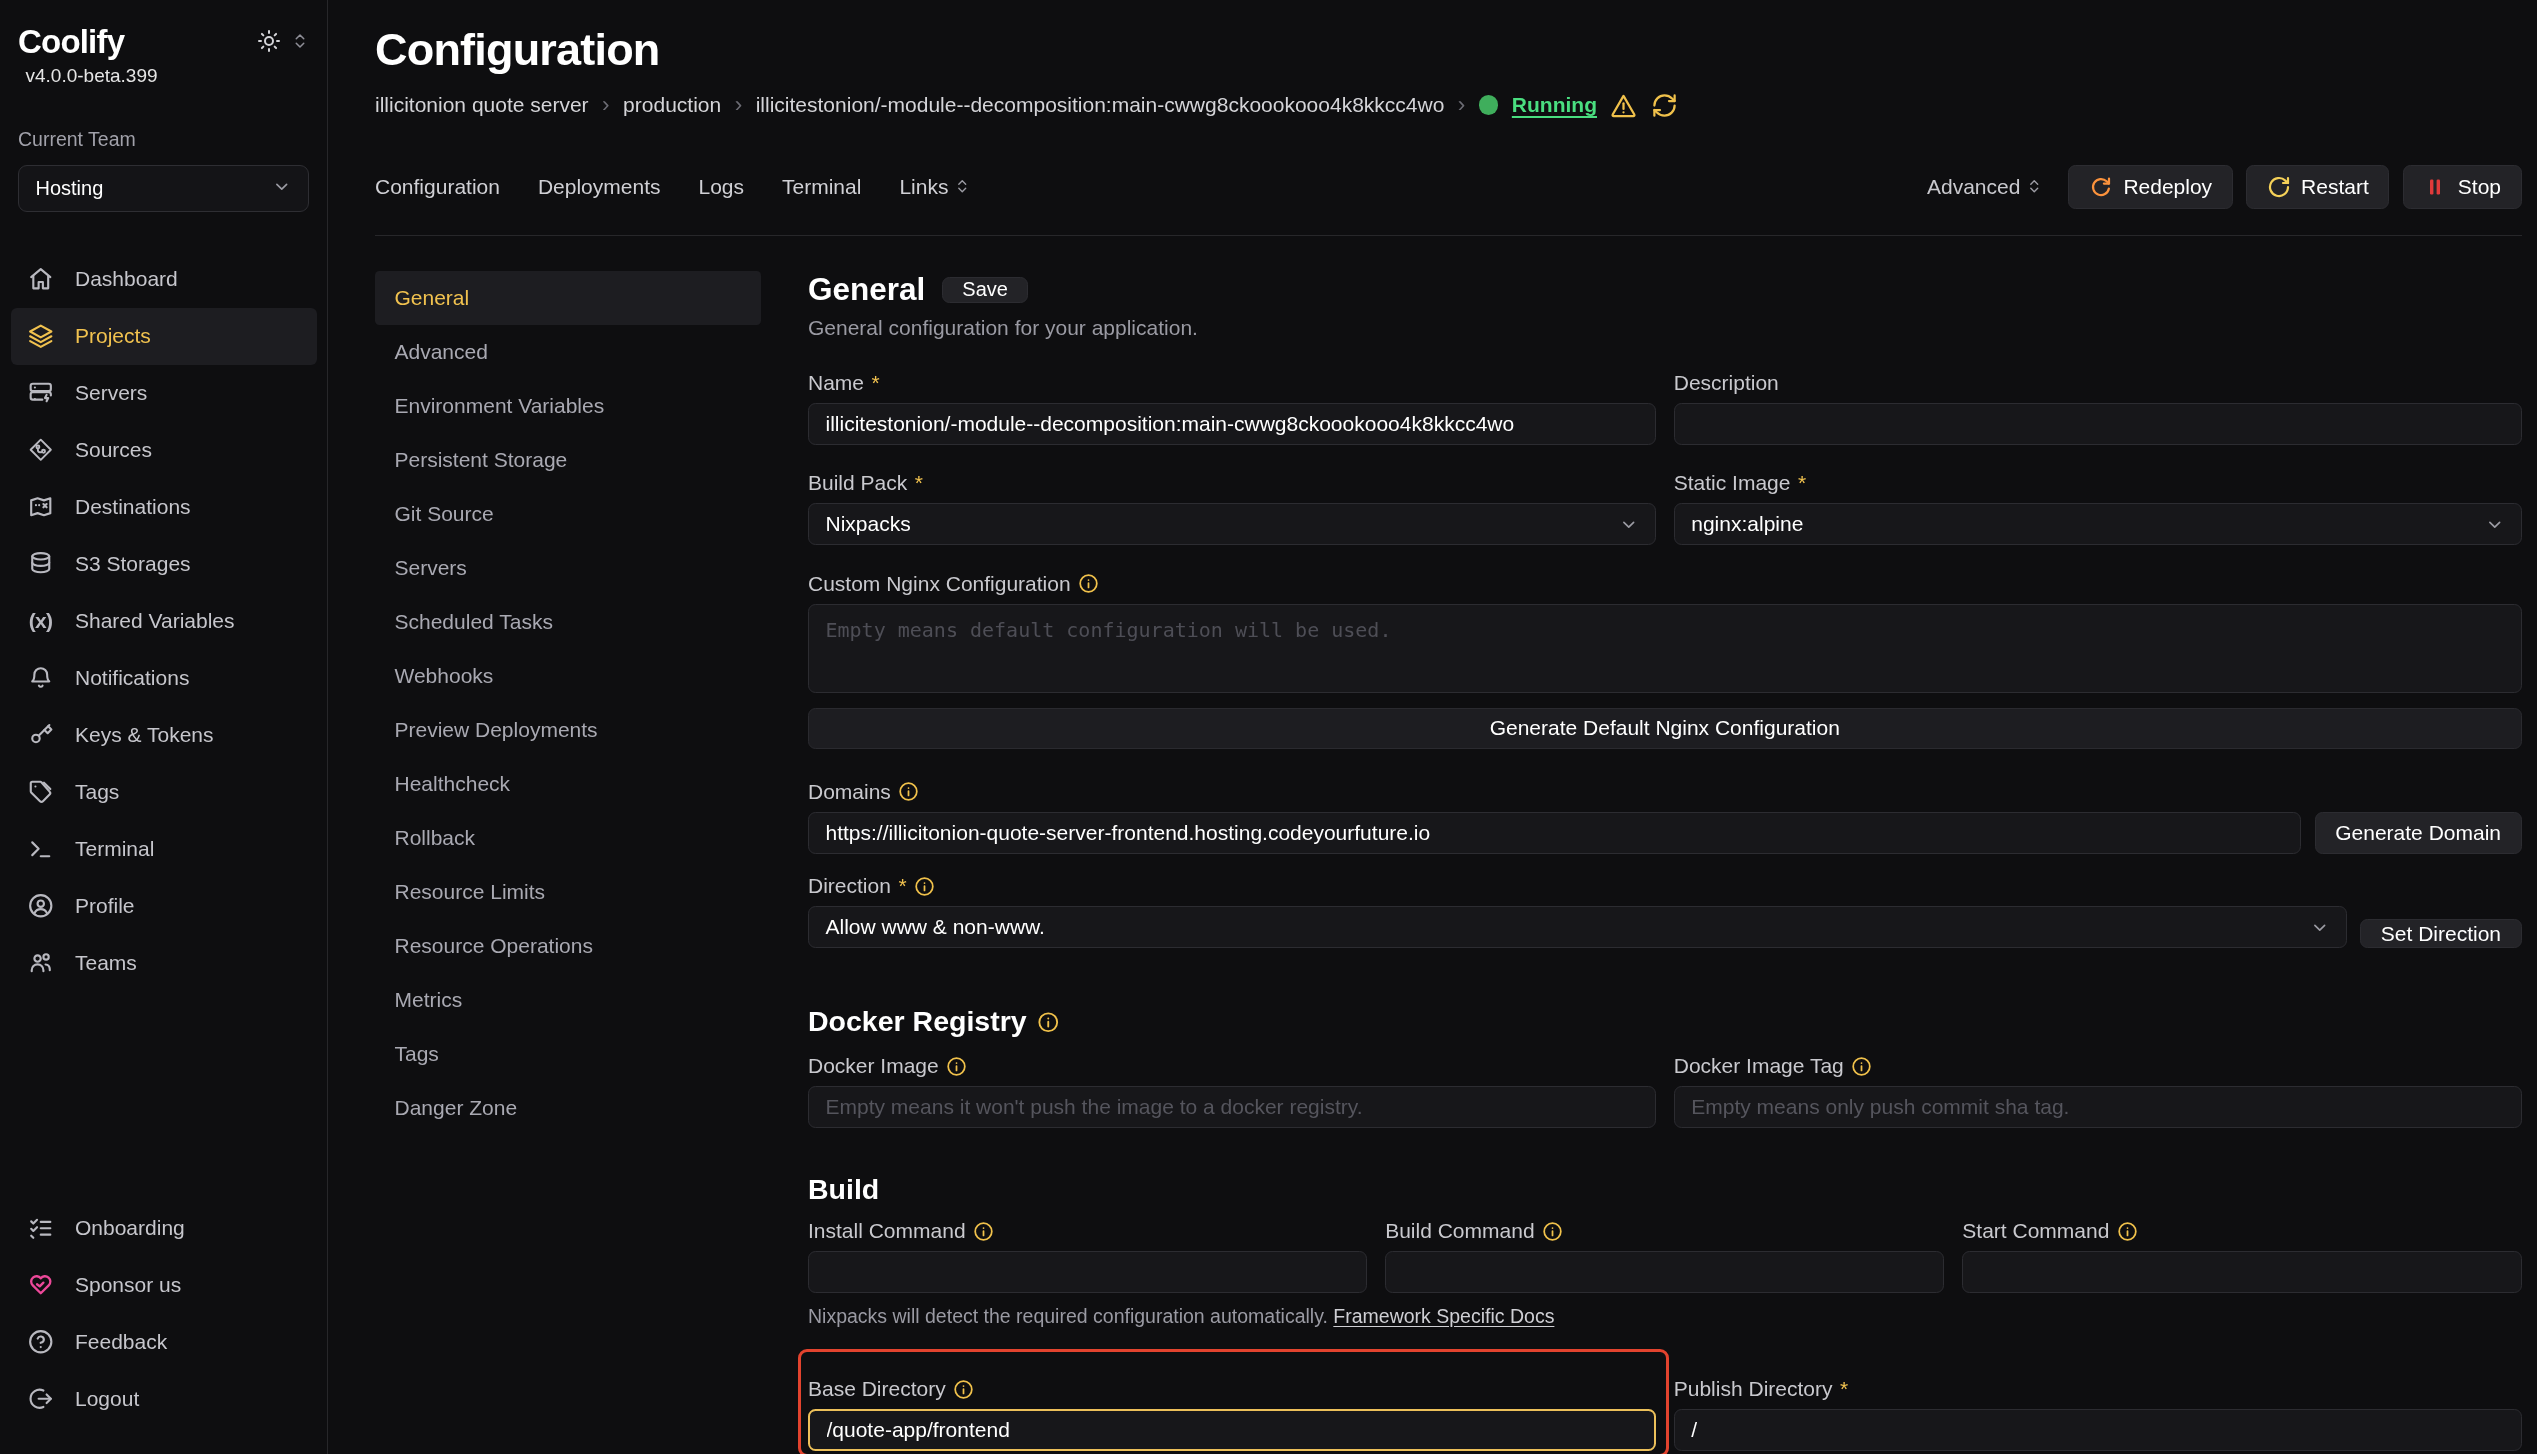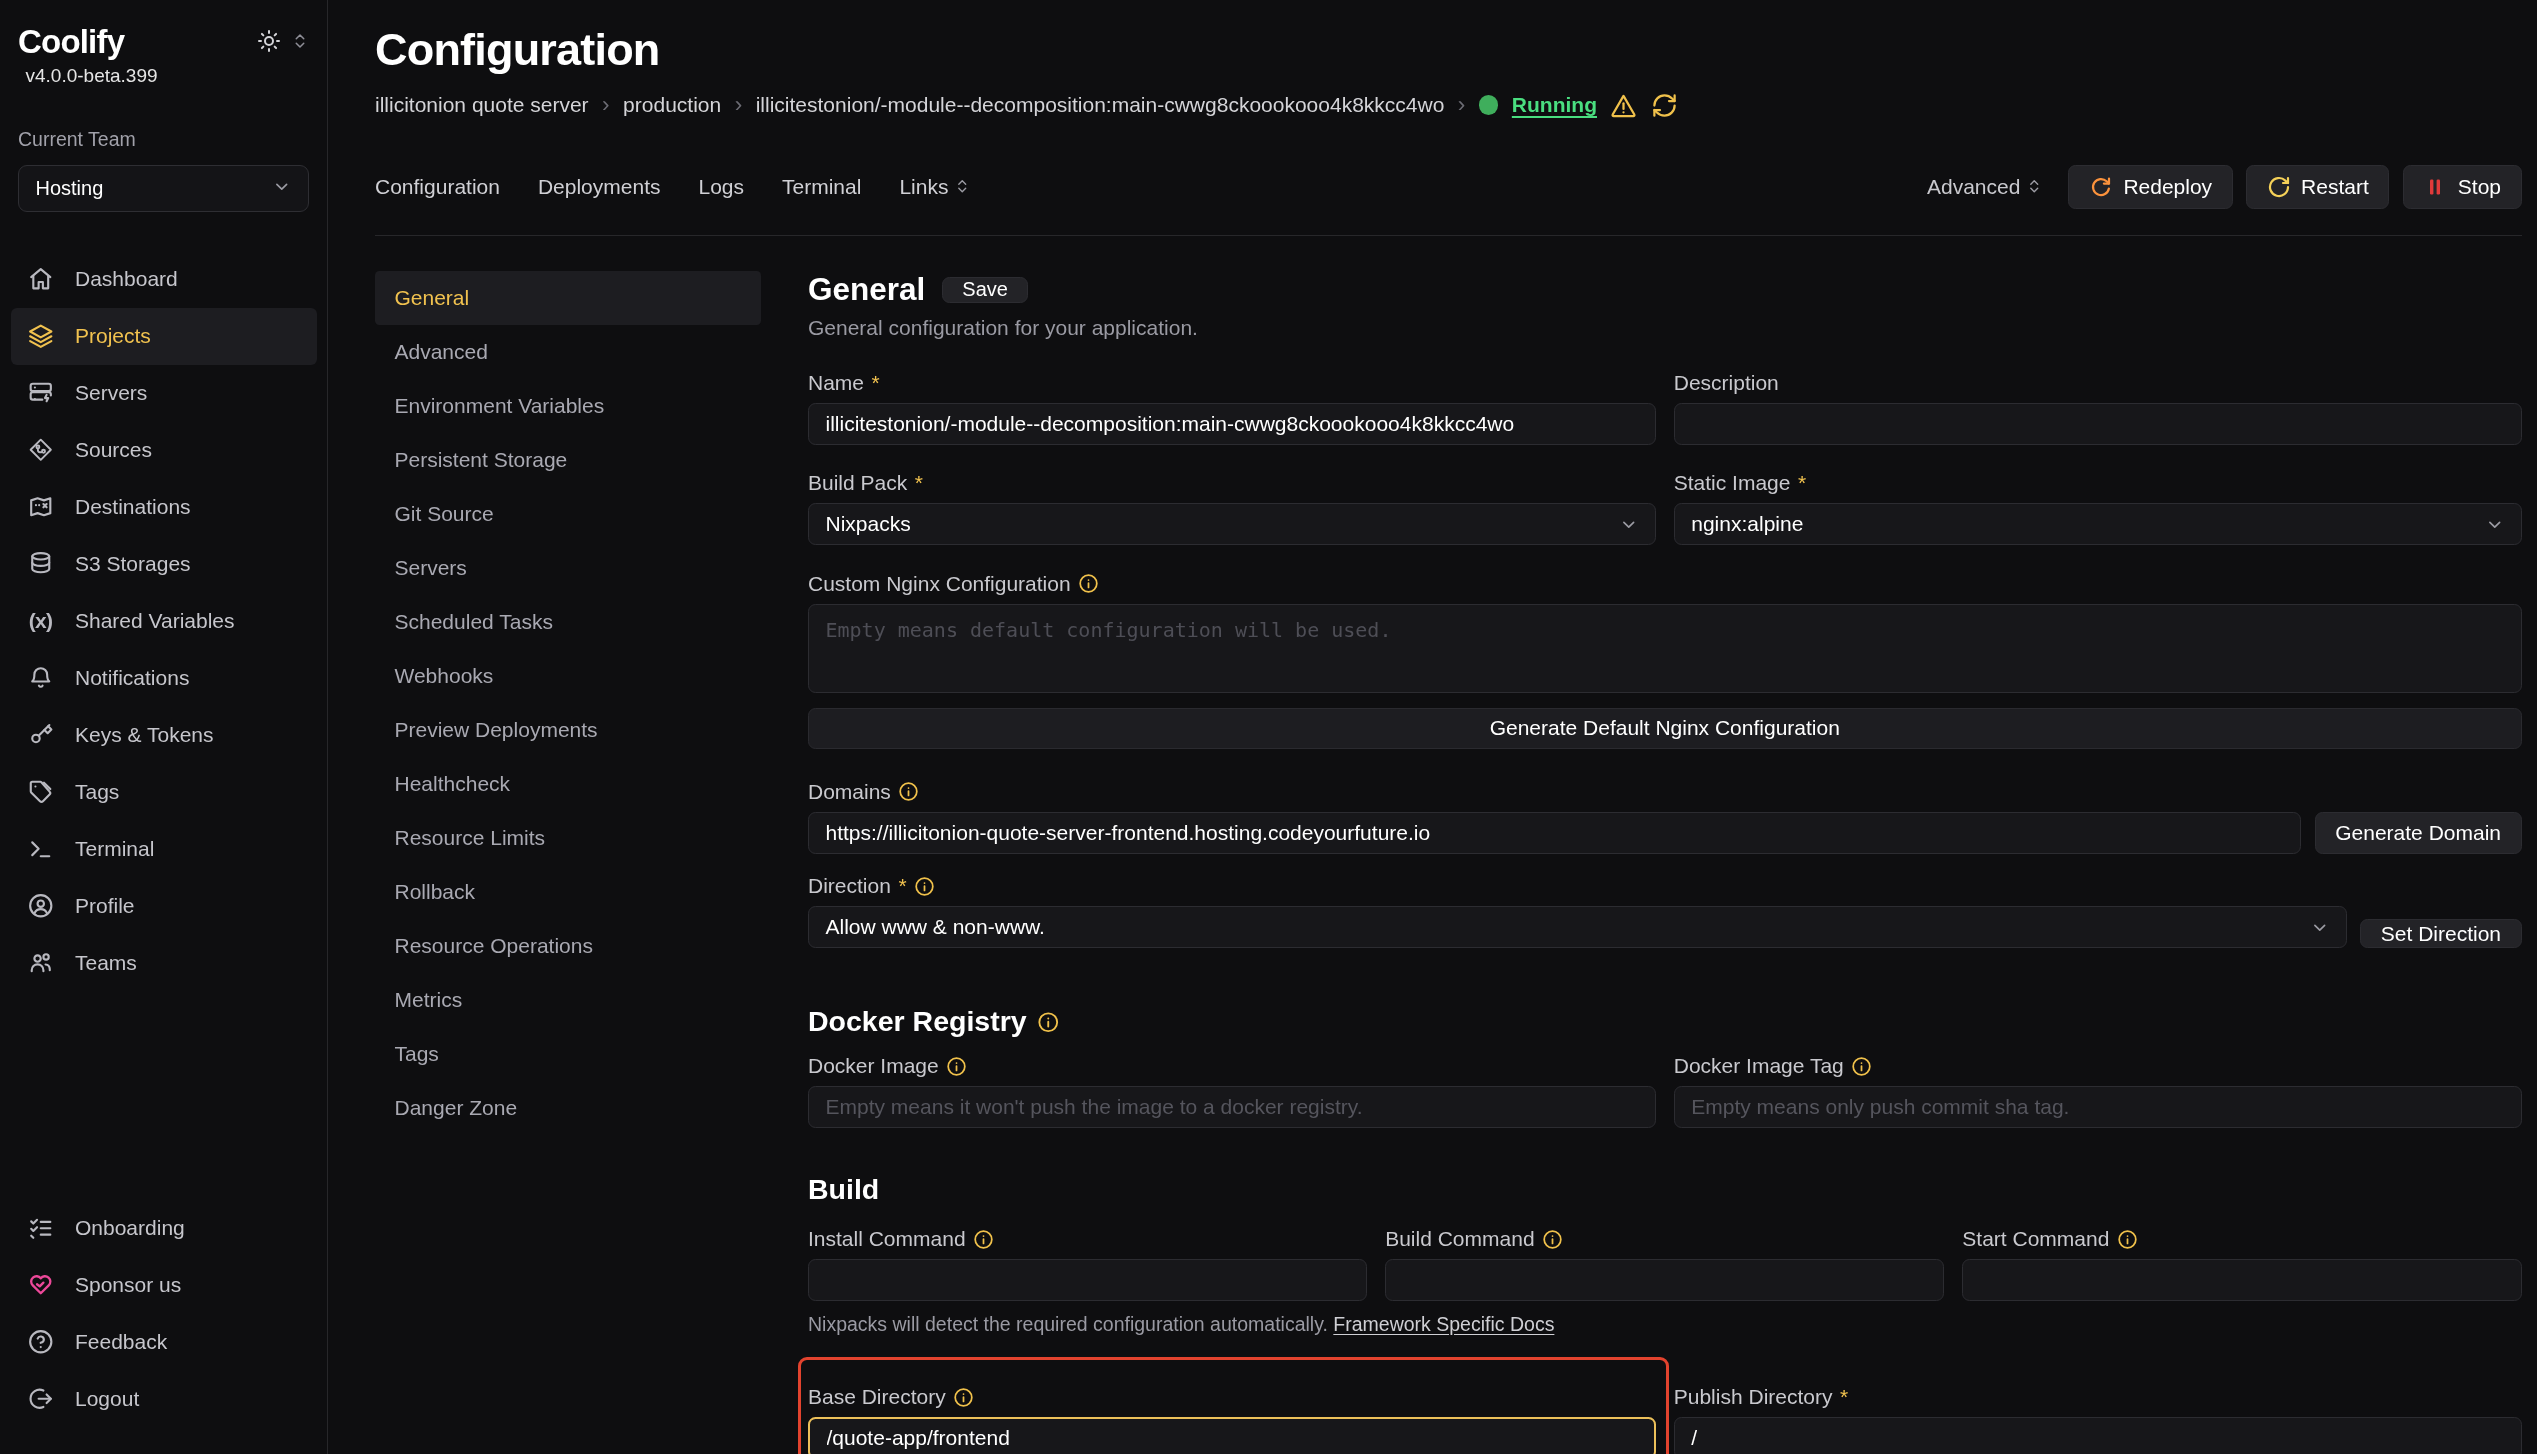--- a/index.html
+++ b/index.html
@@ -63,21 +63,21 @@
   .inp, .sel { margin-top:7.5px; width:100%; height:42px; background:#17171a; border:0.8px solid #2c2c31; border-radius:7.5px; color:#fff; font-size:21px; padding:0 16.5px; font-family:"Liberation Sans","DejaVu Sans",sans-serif; outline:none; }
   .inp::placeholder { color:#55555d; }
   .sel { display:flex; align-items:center; justify-content:space-between; cursor:pointer; }
   .sel .selval { color:#fff; }
   .sel .chev { color:#9c9ca4; display:flex; }
   textarea.inp { height:89px; padding:13.5px 16.5px; resize:none; font-family:"DejaVu Sans Mono","Liberation Mono",monospace; font-size:20px; }
   textarea.inp::placeholder { color:#4e4e56; }
   .block-btn { margin-top:12px; width:100%; height:41px; background:#1d1d21; border:0.8px solid #2a2a2f; border-radius:7.5px; color:#fff; font-size:21px; display:flex; align-items:center; justify-content:center; cursor:pointer; }
   .field-row { display:flex; gap:13.5px; align-items:flex-end; }
   .field-row .field { flex:1; min-width:0; }
-  .mt40{margin-top:30px} .mt34{margin-top:25.5px} .mt26{margin-top:19.5px} .mt76{margin-top:57px} .mt20{margin-top:15px} .mt60{margin-top:45px} .mt18{margin-top:20px} .mt64{margin-top:48px}
+  .mt40{margin-top:30px} .mt34{margin-top:25.5px} .mt26{margin-top:19.5px} .mt76{margin-top:57px} .mt20{margin-top:15px} .mt60{margin-top:45px} .mt18{margin-top:12px} .mt64{margin-top:48px}
   .note { margin-top:12px; font-size:19.5px; color:#9a9aa3; }
   .note a { color:#cfcfd4; text-decoration:underline; text-underline-offset:3px; cursor:pointer; }
   .annotated { position:relative; }
   .red-box { position:absolute; top:-27px; left:-10.5px; right:-13.5px; bottom:-6px; border:3.8px solid #e2432e; border-radius:9px; pointer-events:none; z-index:5; }
   .inp.focus-yellow { border:2.3px solid #ecc05a; }
   .icon-info { color:#f0c14b; display:flex; align-items:center; }
 </style>
 </head>
 <body>
 
@@ -394,22 +394,22 @@
         <div class="subnav-item active">General</div>
         <div class="subnav-item">Advanced</div>
         <div class="subnav-item">Environment Variables</div>
         <div class="subnav-item">Persistent Storage</div>
         <div class="subnav-item">Git Source</div>
         <div class="subnav-item">Servers</div>
         <div class="subnav-item">Scheduled Tasks</div>
         <div class="subnav-item">Webhooks</div>
         <div class="subnav-item">Preview Deployments</div>
         <div class="subnav-item">Healthcheck</div>
+        <div class="subnav-item">Rollback</div>
         <div class="subnav-item">Resource Limits</div>
-        <div class="subnav-item">Rollback</div>
         <div class="subnav-item">Resource Operations</div>
         <div class="subnav-item">Metrics</div>
         <div class="subnav-item">Tags</div>
         <div class="subnav-item">Danger Zone</div>
       </nav>
 
       <section class="form">
         <div class="section-head">
           <h2 class="section-title">General</h2>
           <button class="btn btn-save">Save</button>

